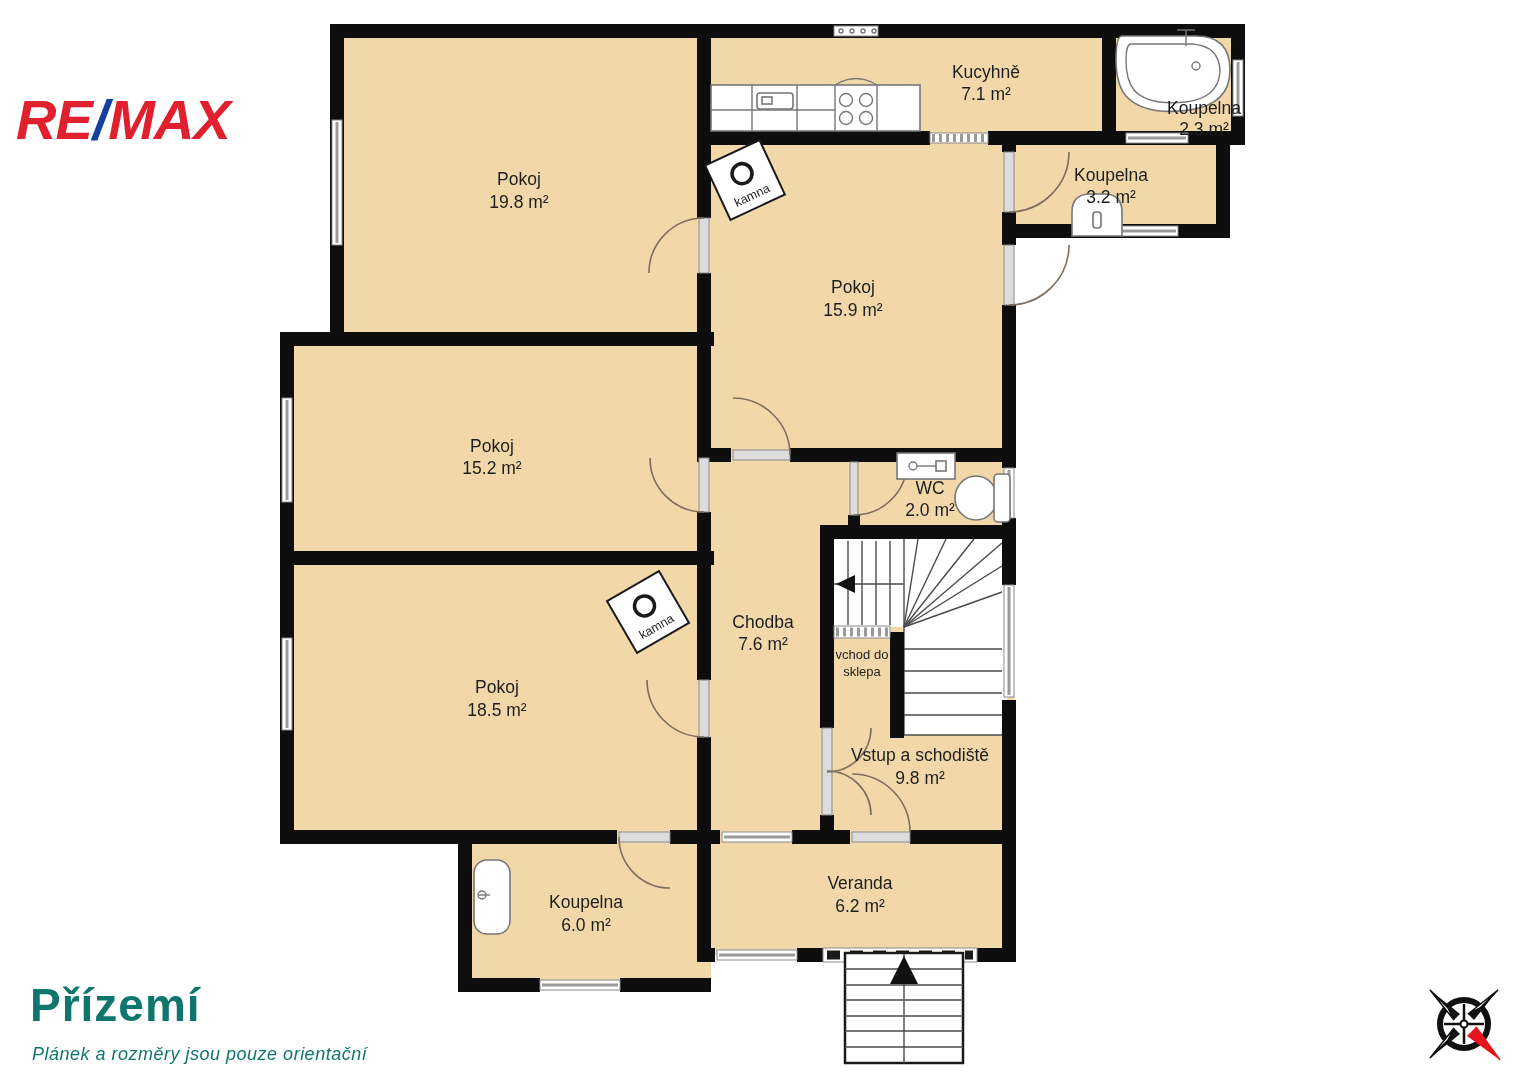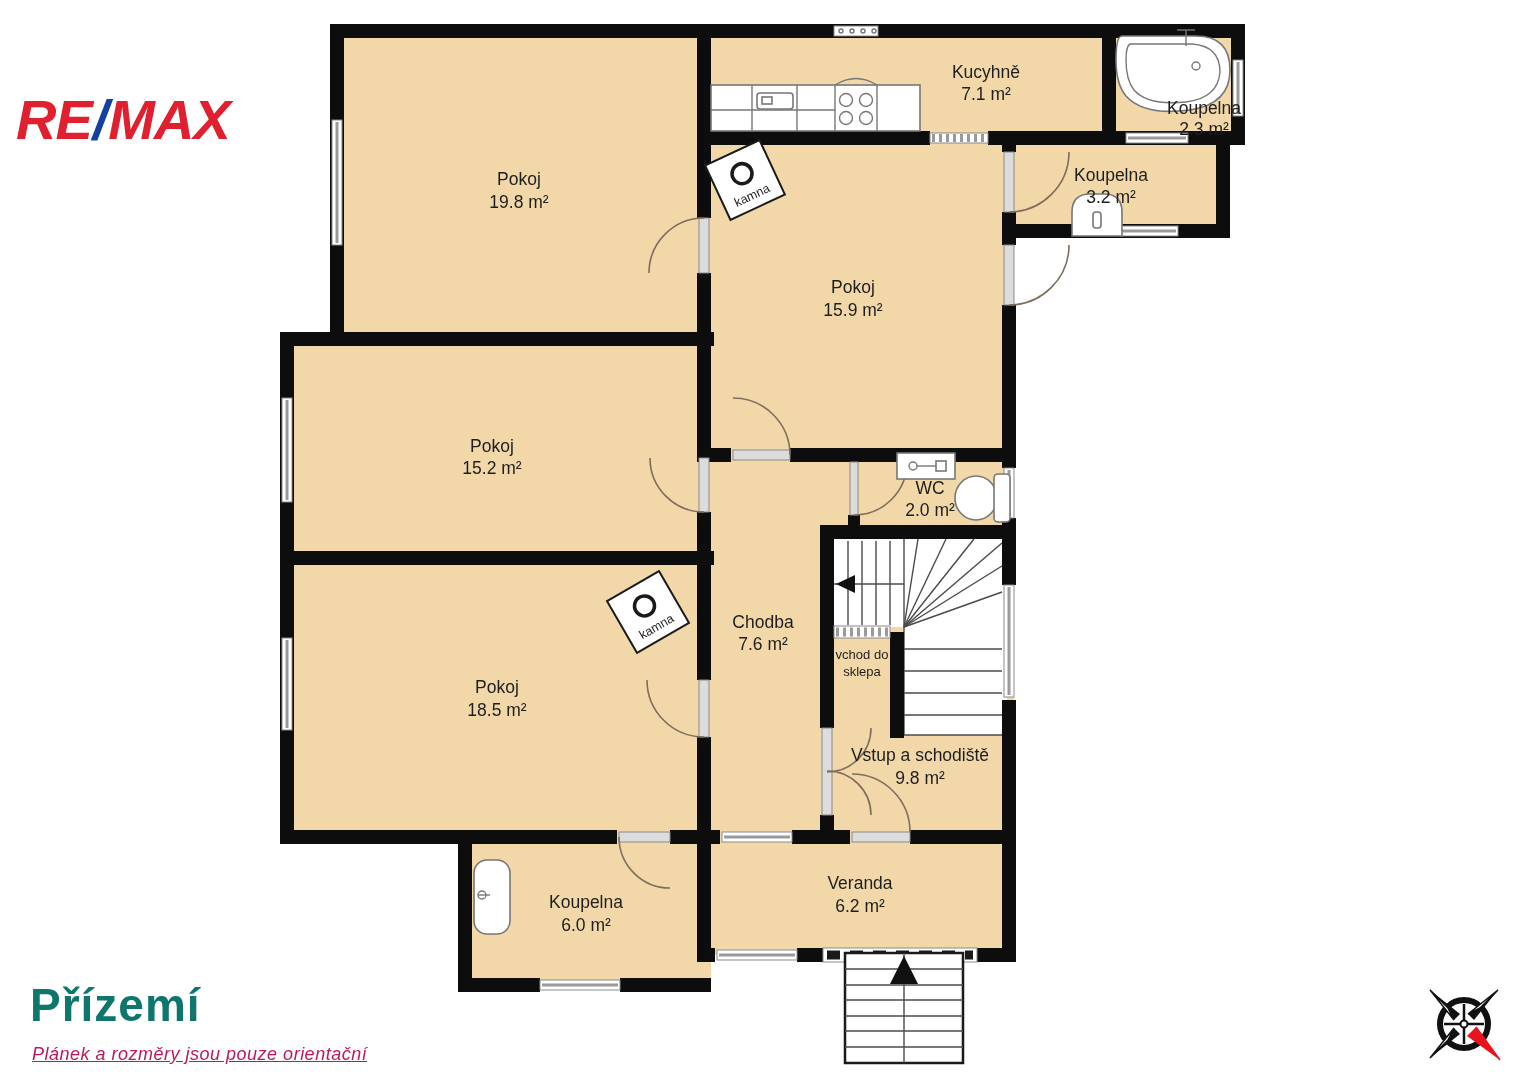--- a/index.html
+++ b/index.html
@@ -6,21 +6,21 @@
   #stage{position:relative;width:1527px;height:1080px;background:#ffffff;overflow:hidden;
          font-family:"Liberation Sans",sans-serif;}
   #plan{position:absolute;left:0;top:0;}
   .logo{position:absolute;left:16px;top:56px;font-style:italic;font-weight:800;
         font-size:56px;letter-spacing:-1px;line-height:1;white-space:nowrap;margin-top:36px;}
   .logo .re,.logo .max{color:#e0202f;}
   .logo .slash{color:#15409f;padding:0 1px;}
   .floor-title{position:absolute;left:30px;top:978px;font-size:46px;font-weight:800;
         color:#0f766e;letter-spacing:1px;}
   .floor-note{position:absolute;left:32px;top:1044px;font-size:18px;font-style:italic;
-        color:#be185d;letter-spacing:0.5px;text-decoration:underline;}
+        color:#0f766e;letter-spacing:0.5px;}
   text{font-family:"Liberation Sans",sans-serif;fill:#1e1e1e;}
   .rlabel{font-size:17.5px;}
   .slabel{font-size:13px;}
   .klabel{font-size:12.5px;}
   .wallseg{fill:#0d0d0d;}
   .floorfill{fill:#f2d8a9;}
   .void{fill:#ffffff;}
   .winstrip{fill:#ffffff;stroke:#8a8a8a;stroke-width:1;}
   .winline{stroke:#9a9a9a;stroke-width:3;}
   .dframe{fill:#dcdcdc;stroke:#8a8a8a;stroke-width:1;}

